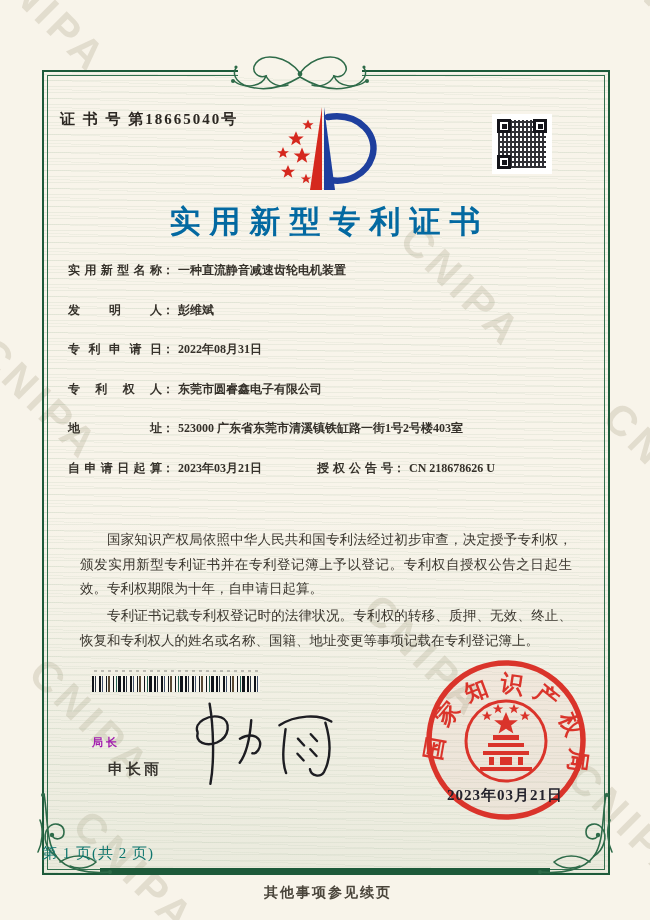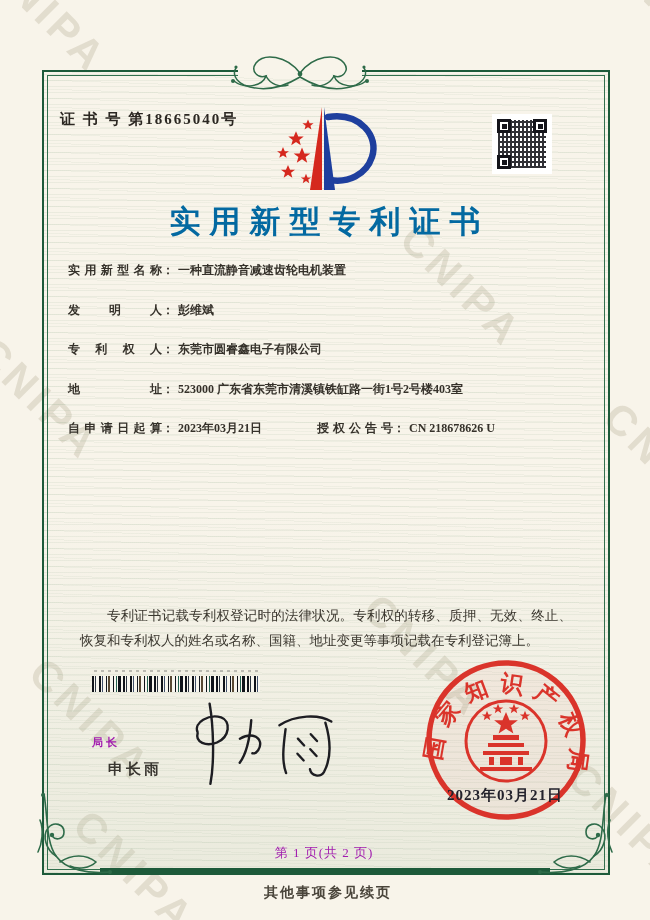--- a/index.html
+++ b/index.html
@@ -58,22 +58,22 @@
   
   .sig-title{position:absolute;left:92px;top:735px;font-family:"Liberation Sans",sans-serif;
              font-size:11px;font-weight:600;letter-spacing:3px;color:#a21caf;}
   .sig-name{position:absolute;left:108px;top:760px;font-family:"Liberation Sans",sans-serif;
             font-size:15px;font-weight:600;letter-spacing:3px;color:#3a3731;}
   .signature{position:absolute;left:168px;top:698px;}
   .seal{position:absolute;left:421px;top:655px;}
   .seal-date{position:absolute;left:426px;top:786px;width:158px;text-align:center;
              font-size:15px;font-weight:700;letter-spacing:1px;color:#23222c;}
   
-  .page-info{position:absolute;left:42px;top:844px;width:564px;text-align:center;
-             font-size:13px;color:#a21caf;letter-spacing:1px;}
+  .page-info{position:absolute;left:42px;top:844px;width:564px;
+             font-size:15px;color:#0f766e;letter-spacing:1px;}
   .note{position:absolute;left:3px;top:884px;width:650px;text-align:center;
         font-size:14px;color:#4a453b;letter-spacing:2px;font-weight:600;}
 </style>
 </head>
 <body>
 
 <div class="page">
 
   <span class="wm" style="left:-30px;top:-12px;">CNIPA</span>
   <span class="wm" style="left:592px;top:-18px;">CNIPA</span>
@@ -161,33 +161,37 @@
   <div class="title">实用新型专利证书</div>
 
   <div class="fields">
     <div class="frow">
       <span class="flabel">实用新型名称</span><span class="fcolon">：</span><span class="fvalue">一种直流静音减速齿轮电机装置</span>
     </div>
     <div class="frow">
       <span class="flabel">发明人</span><span class="fcolon">：</span><span class="fvalue">彭维斌</span>
     </div>
     <div class="frow">
+      <span class="flabel">专利申请日</span><span class="fcolon">：</span><span class="fvalue">2022年08月31日</span>
+    </div>
+    <div class="frow">
       <span class="flabel">专利权人</span><span class="fcolon">：</span><span class="fvalue">东莞市圆睿鑫电子有限公司</span>
     </div>
     <div class="frow">
       <span class="flabel">地址</span><span class="fcolon">：</span><span class="fvalue">523000 广东省东莞市清溪镇铁缸路一街1号2号楼403室</span>
     </div>
     <div class="frow">
       <span class="flabel">自申请日起算</span><span class="fcolon">：</span><span class="fvalue">2023年03月21日</span>
       <span class="fpair2">
         <span class="flabel">授权公告号</span><span class="fcolon">：</span><span class="fvalue">CN 218678626 U</span>
       </span>
     </div>
   </div>
 
+  <div class="para para1">国家知识产权局依照中华人民共和国专利法经过初步审查，决定授予专利权，颁发实用新型专利证书并在专利登记簿上予以登记。专利权自授权公告之日起生效。专利权期限为十年，自申请日起算。</div>
   <div class="para para2">专利证书记载专利权登记时的法律状况。专利权的转移、质押、无效、终止、恢复和专利权人的姓名或名称、国籍、地址变更等事项记载在专利登记簿上。</div>
 
   <div class="barcode-line"></div>
   <div class="barcode"></div>
 
   <div class="sig-title">局长</div>
   <div class="sig-name">申长雨</div>
   <svg class="signature" width="185" height="88" viewBox="0 0 185 88">
     <g stroke="#1d1d22" fill="none" stroke-width="2.4" stroke-linecap="round" transform="rotate(-2 92 44)">
       <path d="M30,32 C26,22 42,14 54,18 C64,22 62,38 49,43 C38,47 27,42 30,33"></path>

